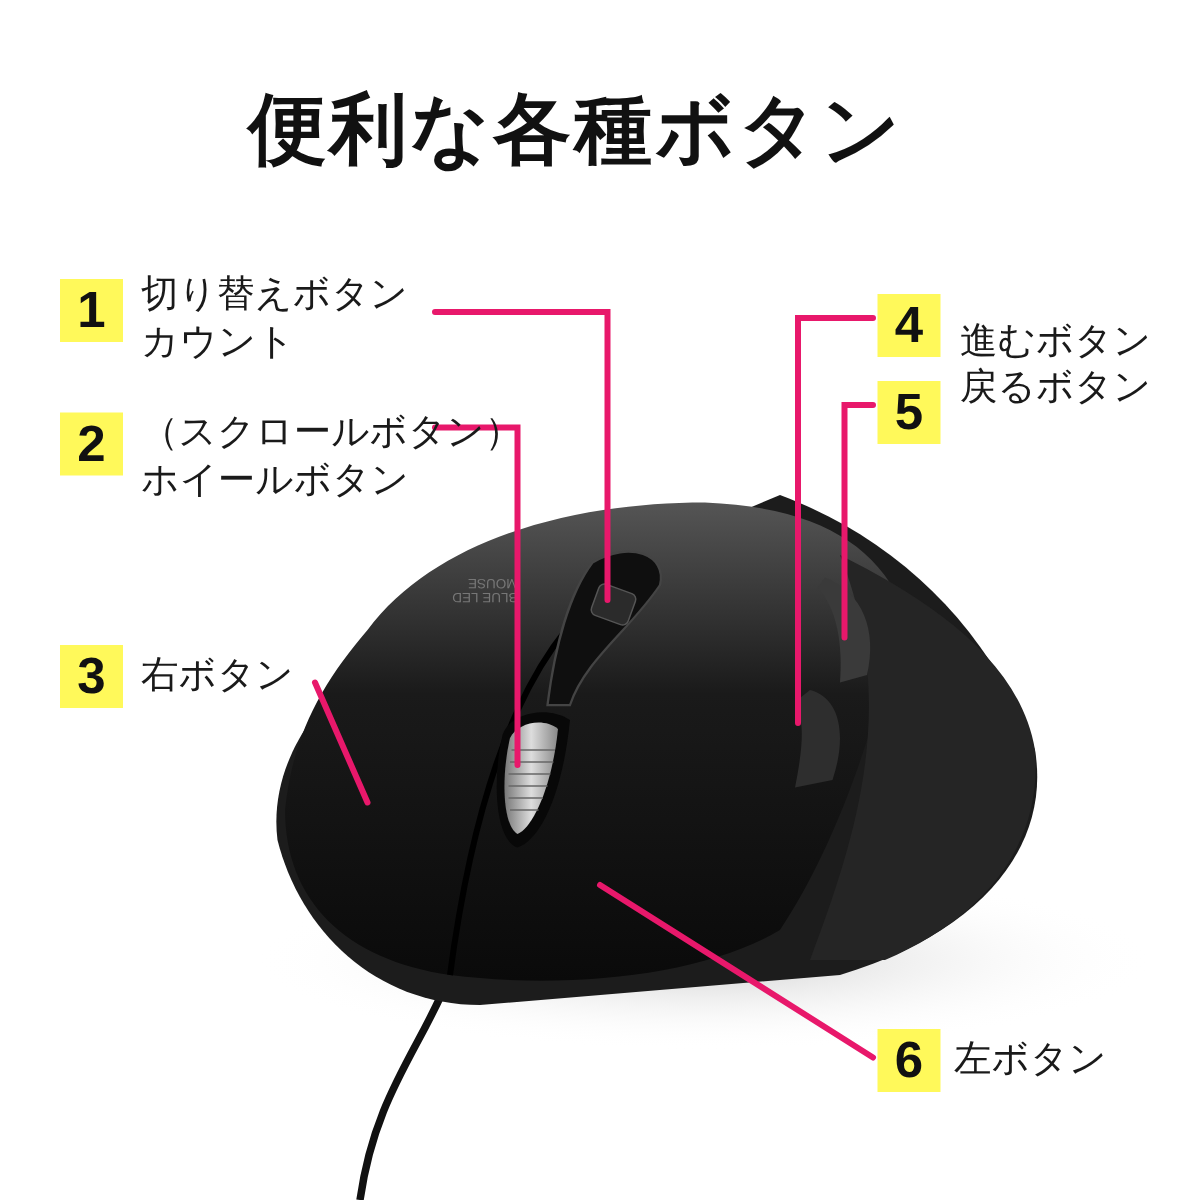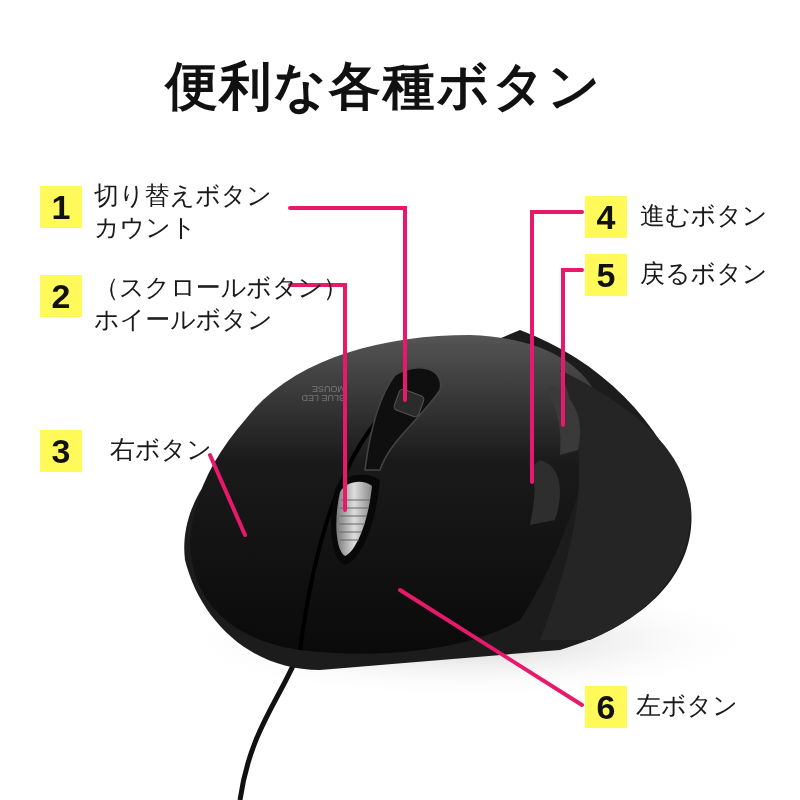--- a/index.html
+++ b/index.html
@@ -83,22 +83,22 @@
   <div>カウント</div>
 </div>
 
 <div class="badge" style="left:40px;top:275px;">2</div>
 <div class="label" style="left:94px;top:272px;">
   <div>（スクロールボタン）</div>
   <div>ホイールボタン</div>
 </div>
 
 <div class="badge" style="left:40px;top:430px;">3</div>
-<div class="label" style="left:94px;top:434px;margin-left:16px;">右ボタン</div>
+<div class="label" style="left:94px;top:434px;">右ボタン</div>
 
 <div class="badge" style="left:585px;top:196px;">4</div>
-<div class="label" style="left:640px;top:200px;">進むボタン</div>
+<div class="label" style="left:640px;top:211px;">進むボタン</div>
 
 <div class="badge" style="left:585px;top:254px;">5</div>
-<div class="label" style="left:640px;top:258px;">戻るボタン</div>
+<div class="label" style="left:640px;top:242px;">戻るボタン</div>
 
 <div class="badge" style="left:585px;top:686px;">6</div>
 <div class="label" style="left:636px;top:690px;">左ボタン</div>
 
 </body></html>

